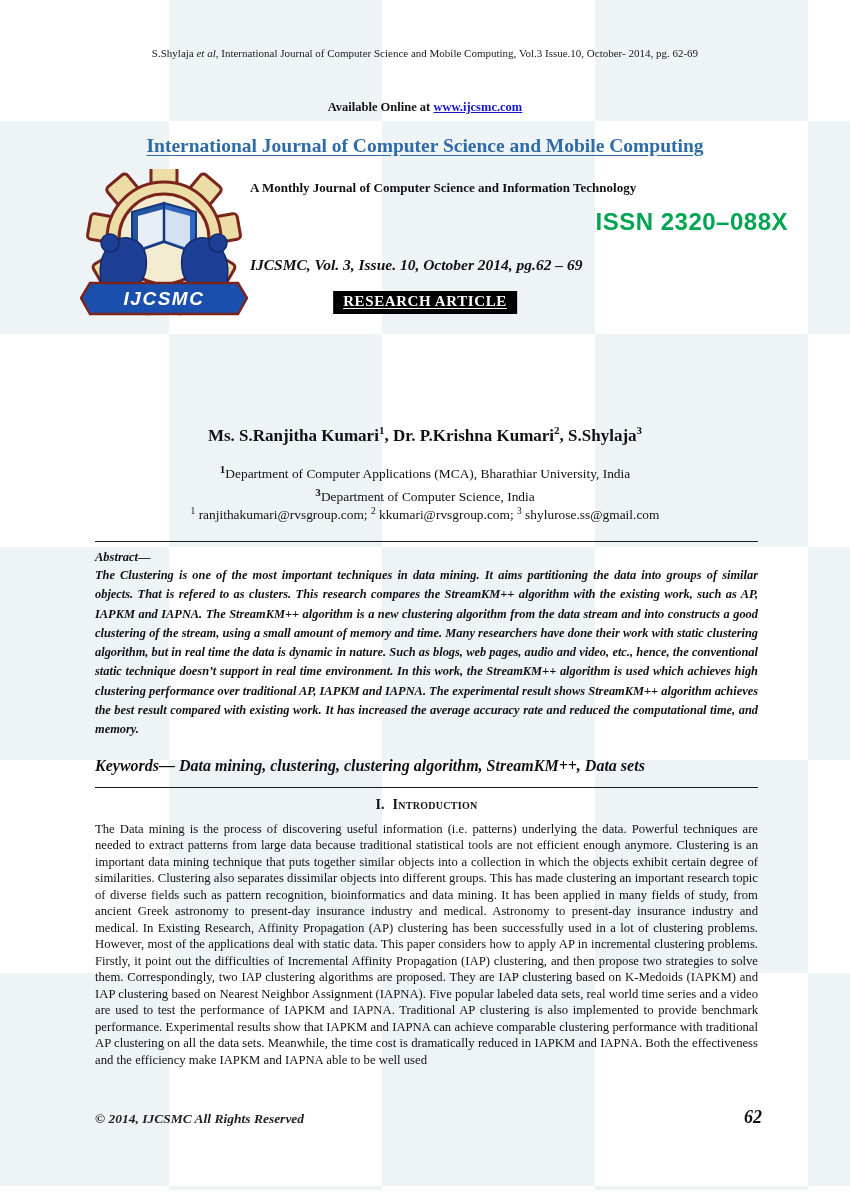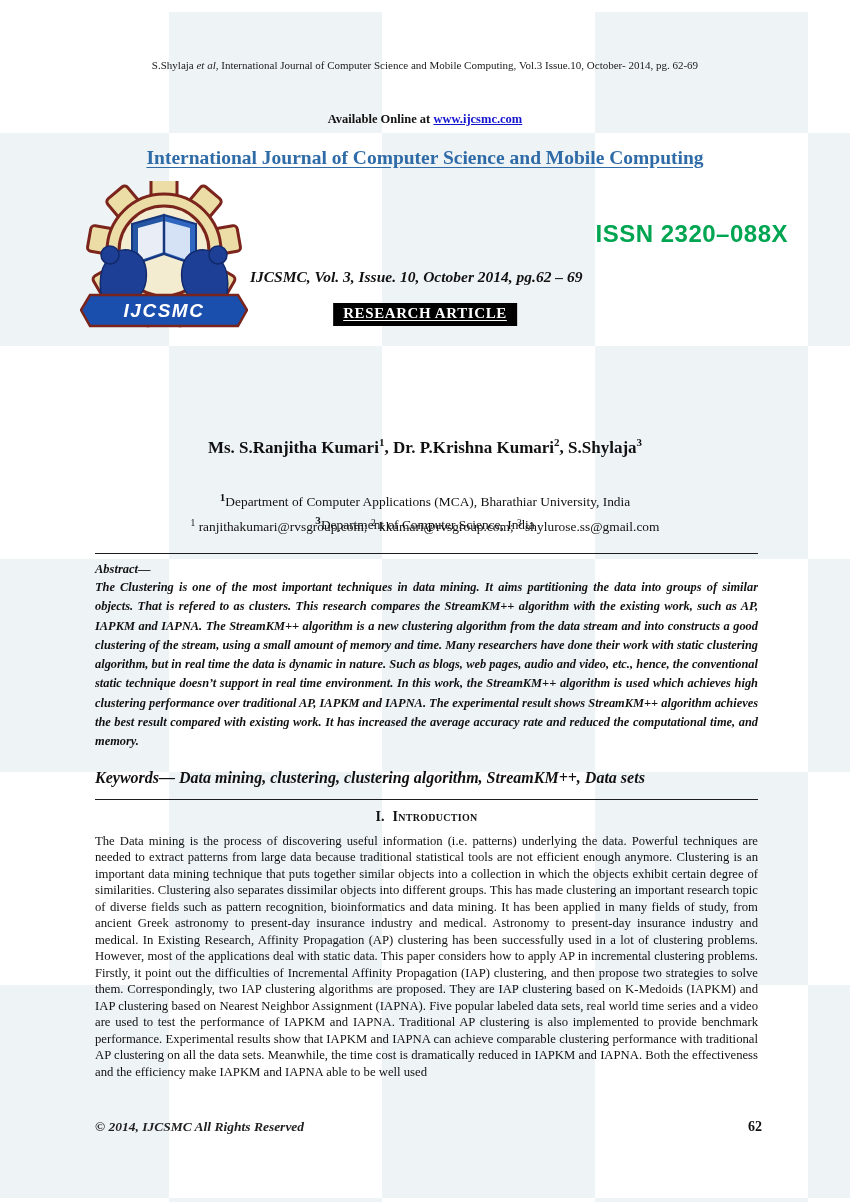--- a/index.html
+++ b/index.html
@@ -1,20 +1,20 @@
 <!DOCTYPE html>
 <html><head>
 <meta charset="utf-8">
 <style>
   html, body { margin: 0; padding: 0; background: #ffffff; }
   .page {
     position: relative;
     width: 850px;
     height: 1190px;
-    margin: 12px auto;
+    margin: 0 auto;
     overflow: hidden;
     font-family: "Liberation Serif", "DejaVu Serif", serif;
     color: #111;
     background-color: #ffffff;
     background-image:
       linear-gradient(45deg, #eef3f5 25%, transparent 25%, transparent 75%, #eef3f5 75%),
       linear-gradient(45deg, #eef3f5 25%, transparent 25%, transparent 75%, #eef3f5 75%);
     background-size: 426px 426px;
     background-position: -44px -92px, 169px 121px;
   }
@@ -26,38 +26,38 @@
   .site-link { color: #1414cf; text-decoration: underline; cursor: pointer; text-align: center; }
   .journal-title { top: 135px; font-size: 19.5px; font-weight: bold; color: #2f6ba7; text-decoration: underline; text-underline-offset: 3px; }
   .journal-subtitle { left: 250px; top: 180px; font-size: 13px; font-weight: bold; }
   .issn { right: 62px; top: 208px; font-family: "Liberation Sans", "DejaVu Sans", sans-serif; font-size: 24px; font-weight: bold; color: #00a551; letter-spacing: .5px; }
   .issue-line { left: 250px; top: 256px; font-size: 15.5px; font-weight: bold; font-style: italic; }
   .article-badge { left: 50%; transform: translateX(-50%); top: 291px; background: #000; color: #fff; font-size: 15px; font-weight: bold; letter-spacing: .6px; padding: 2px 10px 4px; text-decoration: underline; text-underline-offset: 2px; white-space: nowrap; }
 
   .paper-title { top: 330px; font-size: 26px; line-height: 37px; font-weight: bold; letter-spacing: .3px; }
   .authors-line { top: 424px; font-size: 17px; font-weight: bold; }
   .authors-line sup { font-size: 11px; }
-  .affiliations { top: 476px; font-size: 13.4px; line-height: 18px; }
+  .affiliations { top: 460px; font-size: 13.4px; line-height: 18px; }
   .affiliations sup { font-weight: bold; }
   .emails-line { top: 506px; font-size: 13.4px; }
   .emails-line sup { font-size: 9.5px; }
 
   .content { position: absolute; top: 541px; left: 95px; width: 663px; }
   .rule { border: none; border-top: 1.7px solid #1d1d1d; margin: 0; }
   .abstract-label { margin-top: 8px; font-size: 12.5px; font-weight: bold; font-style: italic; }
   .abstract-text { font-size: 12.4px; line-height: 19.3px; font-weight: bold; font-style: italic; text-align: justify; margin-top: 1px; }
   .keywords-line { margin-top: 17px; font-size: 16px; font-weight: bold; font-style: italic; }
   .rule-2 { margin-top: 12px; }
   .section-heading { margin-top: 9px; text-align: center; font-size: 14px; font-weight: bold; }
   .section-heading .sc { font-variant: small-caps; margin-left: 8px; letter-spacing: .3px; }
   .intro-text { margin-top: 8px; font-size: 12.7px; line-height: 16.5px; text-align: justify; }
 
   .footer { position: absolute; top: 1107px; left: 95px; right: 88px; display: flex; justify-content: space-between; align-items: baseline; }
   .copyright { font-size: 13.5px; font-style: italic; font-weight: bold; color: #222; }
-  .page-number { font-size: 14px; font-weight: bold; }
+  .page-number { font-size: 18px; font-style: italic; font-weight: bold; }
 
   .logo-box { left: 80px; top: 169px; width: 168px; height: 155px; }
 </style>
 </head>
 <body>
 
 <div class="page">
 
   <div class="abs centered running-head"><span>S.Shylaja </span><i>et al</i><span>, International Journal of Computer Science and Mobile Computing, Vol.3 Issue.10, October- 2014, pg. 62-69</span></div>
 
@@ -101,20 +101,21 @@
         <path d="M146 118 q6 -28 -8 -42 q-10 -10 -22 -6 q-12 4 -14 18 q-2 16 6 26 q8 9 20 10 q12 1 18 -6 z"></path>
         <circle cx="138" cy="74" r="9"></circle>
       </g>
       <g>
         <polygon points="10,114 158,114 167,129 158,145 10,145 1,129" fill="#1a4fae" stroke="#7b241c" stroke-width="2.5"></polygon>
         <text x="84" y="136" text-anchor="middle" font-family="Liberation Sans, sans-serif" font-size="19" font-style="italic" font-weight="bold" fill="#ffffff" letter-spacing="1.5">IJCSMC</text>
       </g>
     </svg>
   </div>
 
+  <div class="abs journal-subtitle">A Monthly Journal of Computer Science and Information Technology</div>
 
   <div class="abs issn">ISSN 2320–088X</div>
 
   <div class="abs issue-line">IJCSMC, Vol. 3, Issue. 10, October 2014, pg.62 – 69</div>
 
   <div class="abs article-badge">RESEARCH ARTICLE</div>
 
 
   <div class="abs centered authors-line"><span><span>Ms. S.Ranjitha Kumari</span><sup>1</sup></span><span><span>, Dr. P.Krishna Kumari</span><sup>2</sup></span><span><span>, S.Shylaja</span><sup>3</sup></span></div>
 

